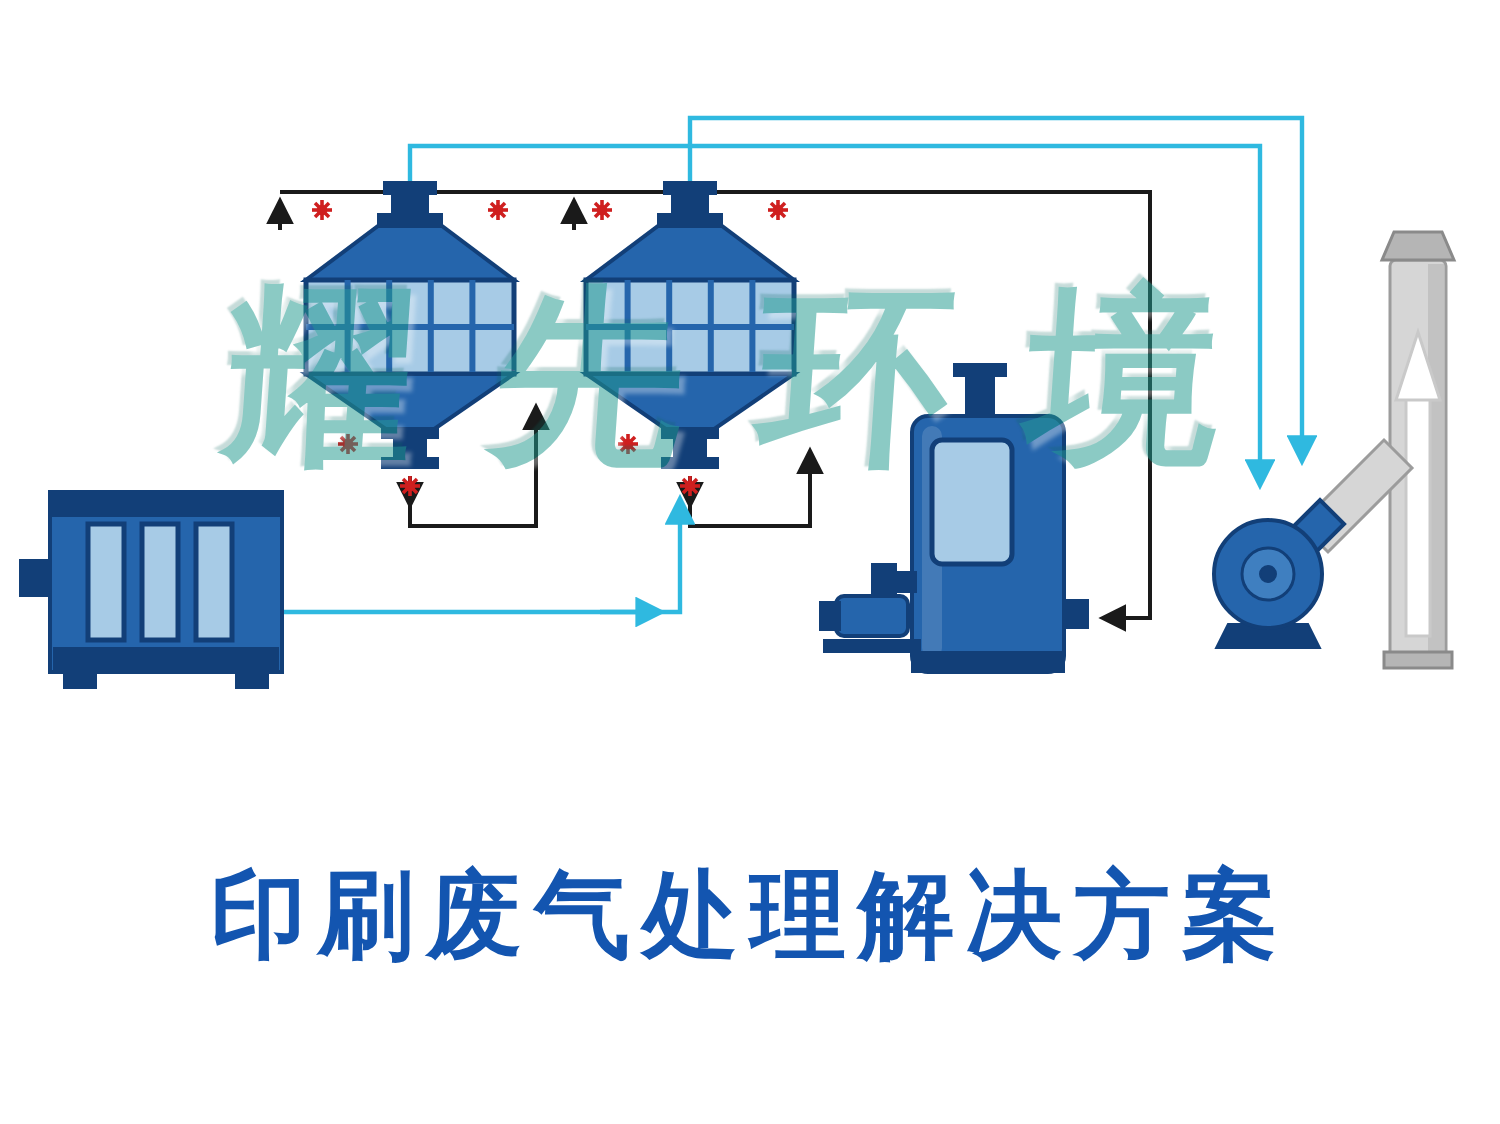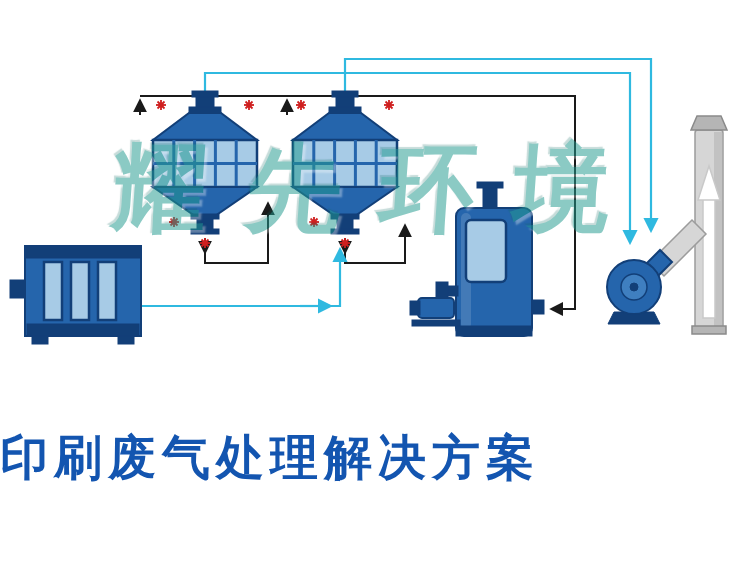--- a/index.html
+++ b/index.html
@@ -41,21 +41,21 @@
     position:absolute;left:112px;top:126px;z-index:3;
     font-size:96px;font-weight:bold;letter-spacing:38px;white-space:nowrap;
     color:var(--watermark-teal);opacity:.52;
     transform:skewX(-4deg);
     text-shadow:3px 3px 2px rgba(255,255,255,.65), -2px -2px 1px rgba(14,104,96,.45);
     pointer-events:none;
     font-family:"DejaVu Sans",sans-serif;
   }
   .page-title{
     position:absolute;left:0;right:0;top:426px;z-index:4;
-    font-size:48px;font-weight:bold;letter-spacing:6px;
+    text-align:center;font-size:48px;font-weight:bold;letter-spacing:6px;
     color:var(--title-blue);
     font-family:"DejaVu Serif","DejaVu Sans",serif;
   }
 </style>
 </head>
 <body>
 
 <div class="stage">
 
   <svg width="750" height="562" viewBox="0 0 750 562">

